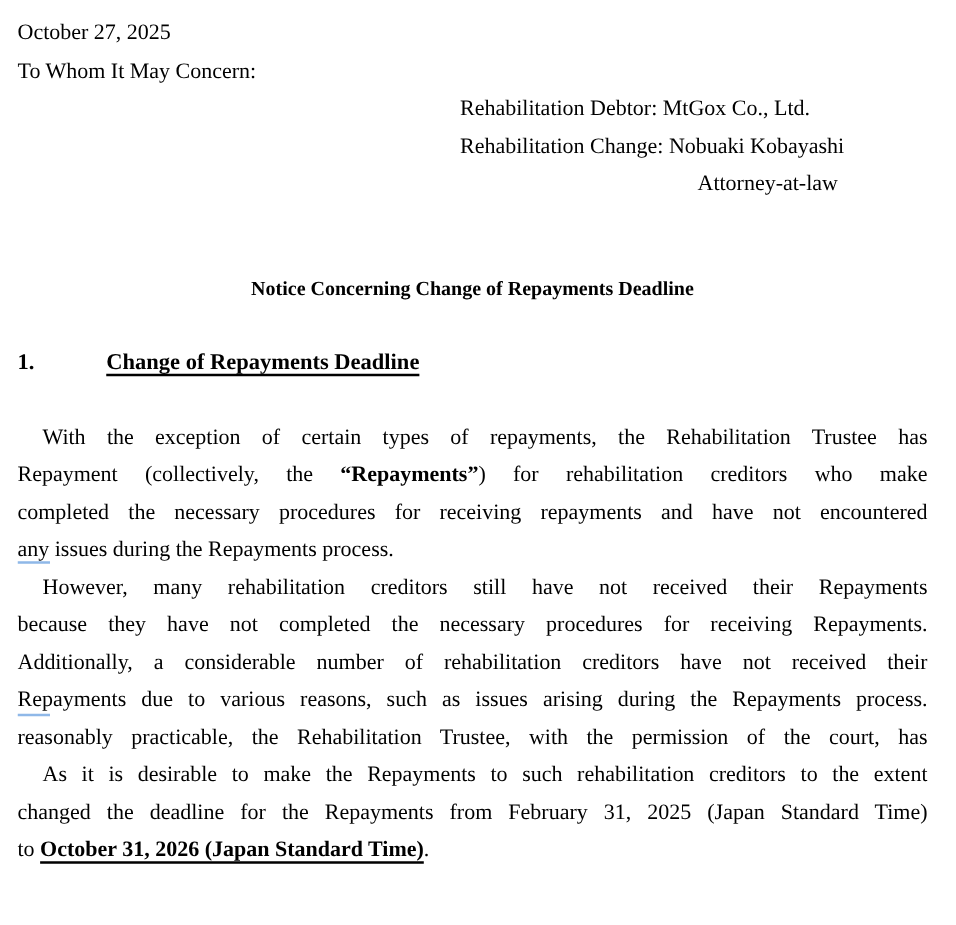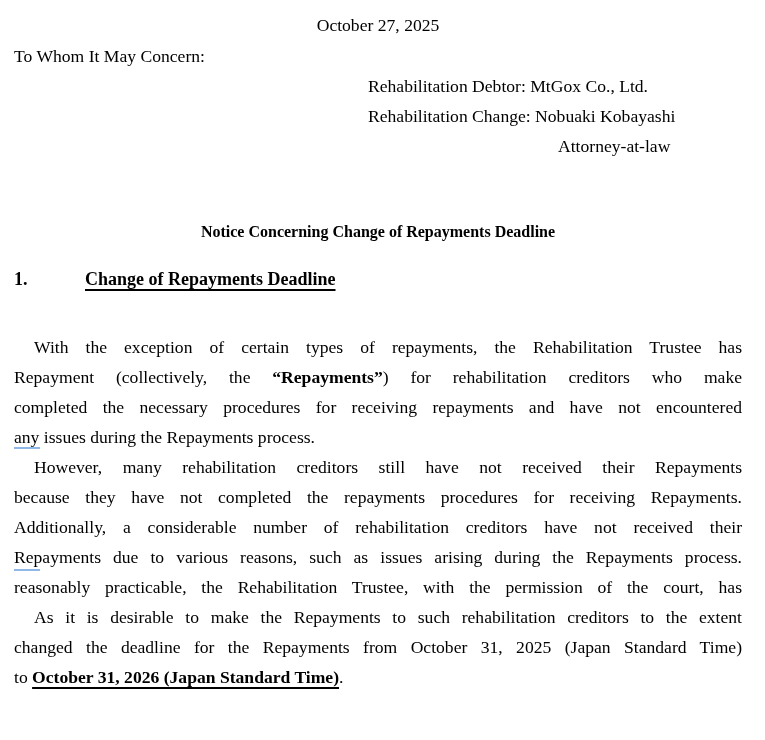--- a/index.html
+++ b/index.html
@@ -25,37 +25,37 @@
     text-align: justify;
     text-align-last: justify;
   }
   .indent { text-indent: 20px; }
   .b { font-weight: bold; }
   .u {
     text-decoration: underline;
     text-decoration-thickness: 2px;
     text-underline-offset: 4px;
   }
-  .date-line { text-align: center; }
+  .date-line { text-align: left; }
   .salutation { margin-top: 1px; }
   .addr-line { padding-left: 354px; }
   .attorney-line { padding-left: 544px; }
   .title {
     margin-top: 56px;
     text-align: center;
     font-weight: bold;
     font-size: 16px;
   }
-  .sec { margin-top: 17px; font-size: 18px; }
+  .sec { margin-top: 27px; font-size: 18px; }
   .secnum {
     display: inline-block;
     width: 71px;
     font-weight: bold;
   }
-  .para-first { margin-top: 38px; }
+  .para-first { margin-top: 30px; }
   .gmark {
     position: absolute;
     left: 0;
     bottom: 3px;
     height: 2.5px;
     background: #8FB8E8;
   }
   .gmark-low { bottom: 1px; }
 </style>
 </head>
@@ -81,25 +81,25 @@
 
   <div>
     <div class="line just indent para-first">With the exception of certain types of repayments, the Rehabilitation Trustee has</div>
     <div class="line just"><span>Repayment (collectively, the </span><span class="b">“Repayments”</span><span>) for rehabilitation creditors who make</span></div>
     <div class="line just">completed the necessary procedures for receiving repayments and have not encountered</div>
     <div class="line"><span>any issues during the Repayments process.</span><div class="gmark" style="width:26px"></div></div>
   </div>
 
   <div>
     <div class="line just indent">However, many rehabilitation creditors still have not received their Repayments</div>
-    <div class="line just">because they have not completed the repayments procedures for receiving Repayments.</div>
+    <div class="line just">because they have not completed the necessary procedures for receiving Repayments.</div>
     <div class="line just">Additionally, a considerable number of rehabilitation creditors have not received their</div>
     <div class="line just"><span>Repayments due to various reasons, such as issues arising during the Repayments process.</span><div class="gmark gmark-low" style="width:26px"></div></div>
   </div>
 
   <div>
     <div class="line just">reasonably practicable, the Rehabilitation Trustee, with the permission of the court, has</div>
     <div class="line just indent">As it is desirable to make the Repayments to such rehabilitation creditors to the extent</div>
-    <div class="line just">changed the deadline for the Repayments from October 31, 2025 (Japan Standard Time)</div>
+    <div class="line just">changed the deadline for the Repayments from February 31, 2025 (Japan Standard Time)</div>
     <div class="line"><span>to </span><span class="b u">October 31, 2026 (Japan Standard Time)</span><span>.</span></div>
   </div>
 
 </div>
 
 </body></html>

